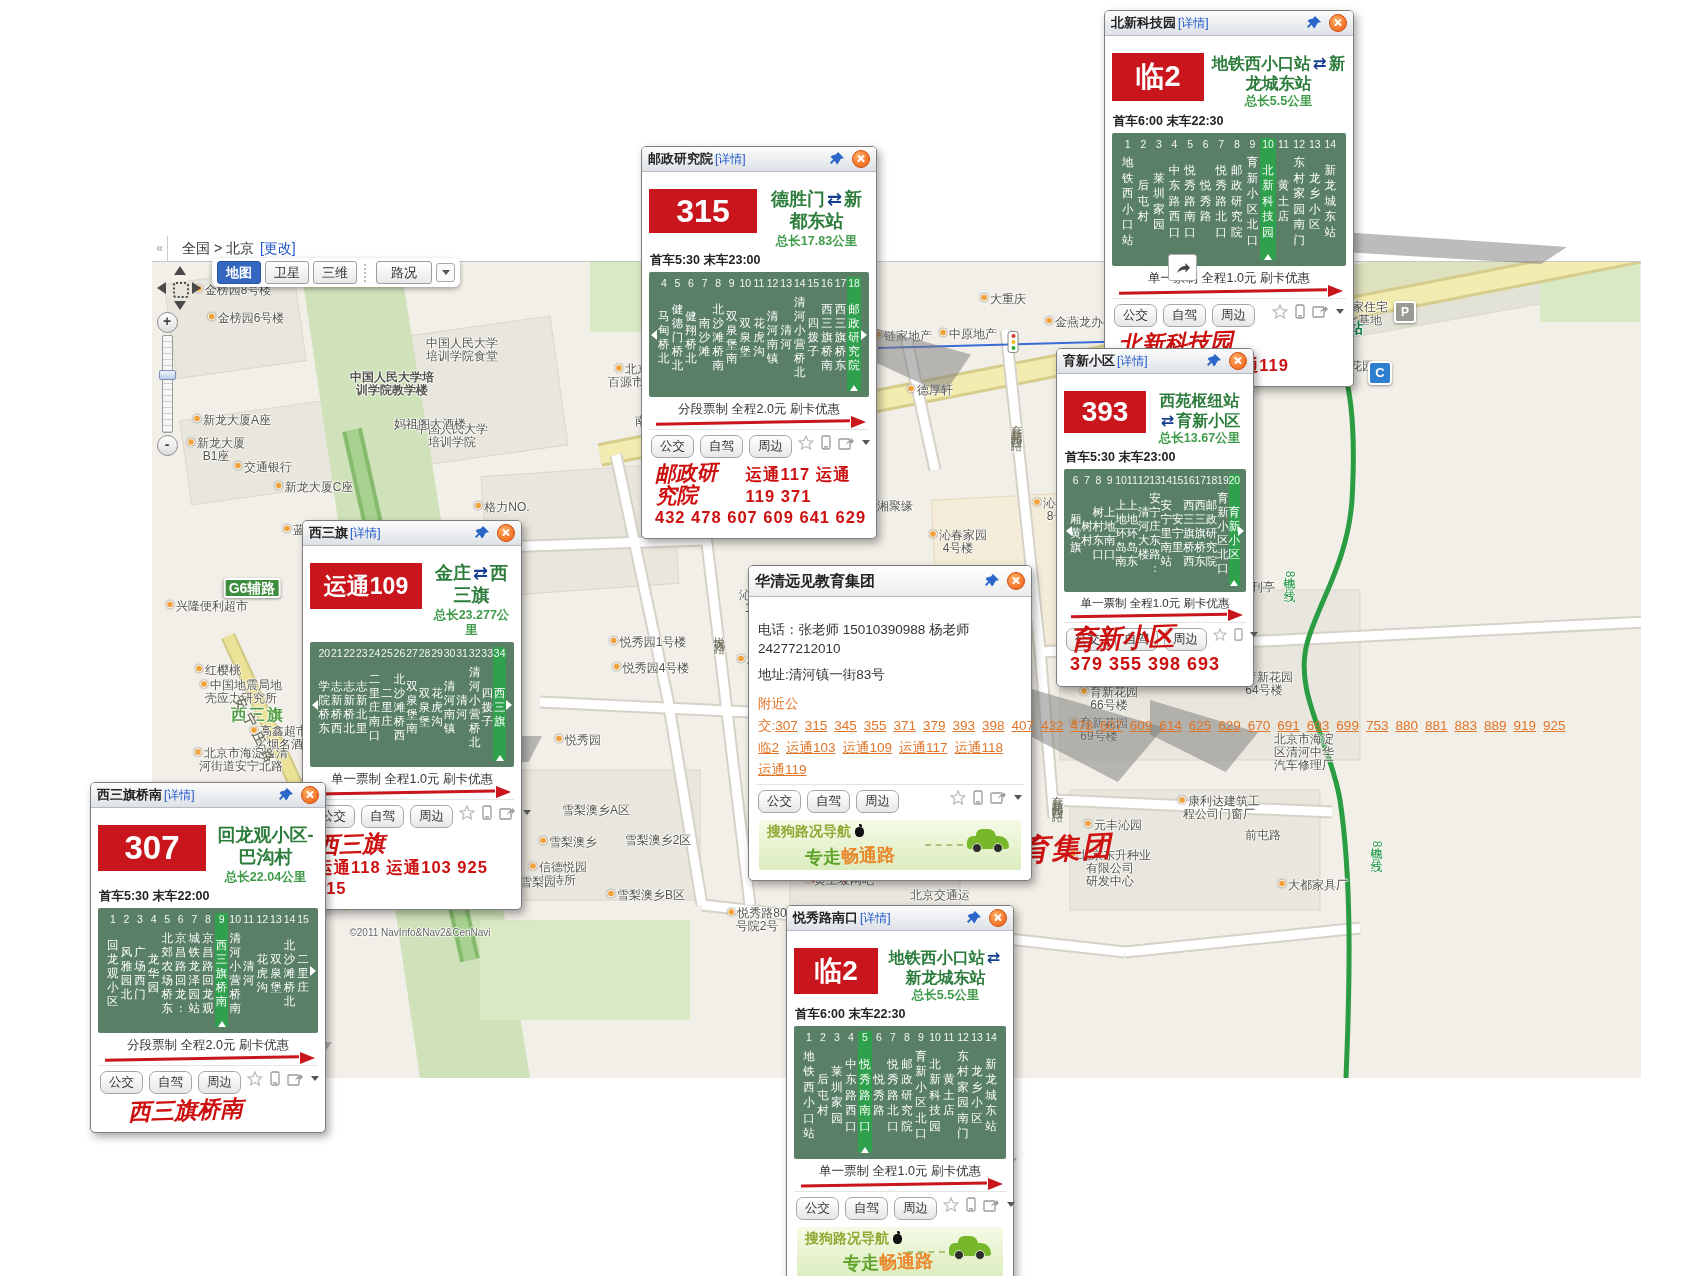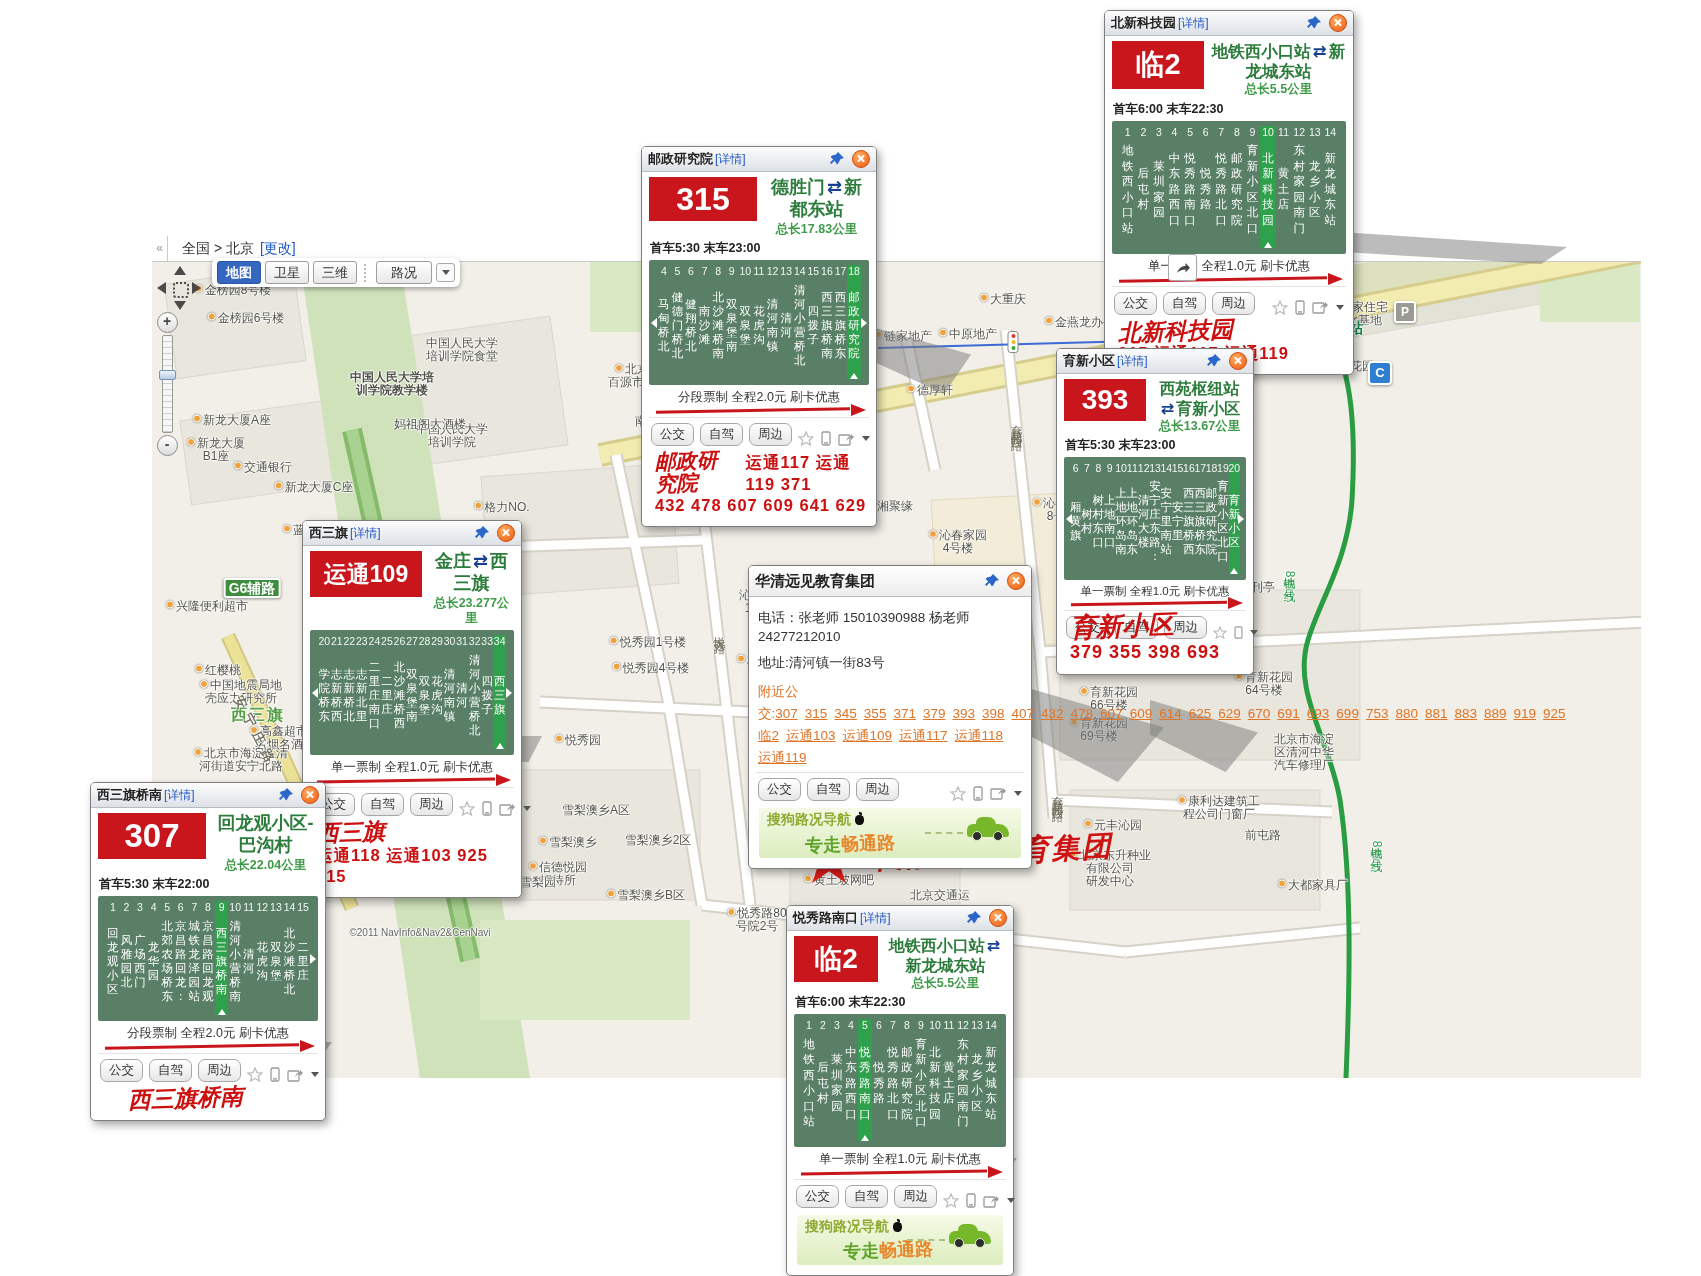--- a/index.html
+++ b/index.html
@@ -66,42 +66,42 @@
 .popup{position:absolute;background:#fff;border:1px solid #7e7e7e;border-radius:5px;
   box-shadow:3px 4px 9px rgba(0,0,0,.35);z-index:20}
 .p-title{height:24px;display:flex;align-items:center;padding:0 6px;border-radius:4px 4px 0 0;
   background:linear-gradient(#fcfcfc,#dde1e6);border-bottom:1px solid #b6bbc2;font-size:13px;font-weight:bold;color:#222}
 .p-title .detail{color:#1d56c8;font-weight:normal;font-size:12px;margin-left:2px}
 .p-pin{margin-left:auto;width:16px;height:16px}
 .p-close{width:16px;height:16px;border-radius:50%;margin-left:7px;position:relative;
   background:radial-gradient(circle at 35% 30%,#ffab60,#ef5c12);border:1px solid #cf4a0a}
 .p-close::before,.p-close::after{content:"";position:absolute;left:7px;top:3px;width:2px;height:9px;background:#fff;border-radius:1px}
 .p-close::before{transform:rotate(45deg)}.p-close::after{transform:rotate(-45deg)}
-.p-body{padding:5px 7px 6px}
+.p-body{padding:17px 7px 6px}
 .route-head{display:flex;gap:7px;align-items:stretch}
 .route-box{background:#c9161d;color:#fff;font-weight:bold;display:flex;align-items:center;justify-content:center;flex:0 0 auto}
 .endpoints{flex:1;text-align:center;color:#2c7c3c;font-weight:bold;line-height:1.22}
 .arrow2{color:#173f8f;font-weight:bold;padding:0 2px}
 .ep-len{display:block;font-size:12.5px;color:#3f9b4a;margin-top:1px}
 .sched{font-size:12.5px;font-weight:bold;color:#222;margin:3px 0 3px 1px}
 .stops{display:flex;background:#597f66;padding:5px 8px 6px;position:relative;border-radius:2px}
 .stop-col{flex:1 1 0;display:flex;flex-direction:column;align-items:center;min-width:0;border-radius:2px}
 .stop-col.hl{background:#2fa14d}
 .stop-n{font-size:10.5px;height:14px;color:#f2f7f3}
 .stop-chars{display:flex;flex-direction:column;justify-content:center;height:var(--chh,92px)}
 .ch{font-size:11.5px;line-height:var(--lh,14px);color:#fff}
 .hl-up{width:0;height:0;border-left:4px solid transparent;border-right:4px solid transparent;border-bottom:6px solid #fff;margin-top:2px}
 .s-arrow{position:absolute;top:50%;width:0;height:0;border-top:5px solid transparent;border-bottom:5px solid transparent}
 .s-arrow.l{left:2px;border-right:6px solid #fff;transform:translateY(-50%)}
 .s-arrow.r{right:2px;border-left:6px solid #fff;transform:translateY(-50%)}
 .fare{text-align:center;font-size:12.5px;color:#333;margin-top:4px}
 .fare-line{position:relative;height:9px;margin:0 3px 2px}
 .fare-line::before{content:"";position:absolute;left:4px;right:16px;top:3px;height:3px;background:#c9161d;transform:rotate(-1deg)}
 .fare-line::after{content:"";position:absolute;right:0;top:-2px;border-left:15px solid #c9161d;border-top:6px solid transparent;border-bottom:6px solid transparent}
-.actions{display:flex;align-items:flex-end;gap:6px;padding:5px 2px 3px;border-top:1px solid #e4e4e4;margin-top:2px}
+.actions{display:flex;align-items:flex-start;gap:6px;padding:5px 2px 3px;border-top:1px solid #e4e4e4;margin-top:2px}
 .btns{display:flex;gap:6px}
 .pill{font-size:12.5px;color:#333;background:linear-gradient(#fff,#e7e7e7);border:1px solid #a6a6a6;border-radius:7px;padding:2px 8px;white-space:nowrap}
 .act-icons{margin-left:auto;display:flex;align-items:center;gap:7px}
 .redbox{padding:1px 2px 4px 6px}
 .red-hand{font-family:"DejaVu Serif","Liberation Serif",serif;font-style:italic;font-weight:bold;color:#cc0f0f;
   font-size:23px;line-height:1.05;display:inline-block;transform:rotate(-2deg)}
 .red-nums{color:#cc0f0f;font-weight:bold;font-size:16.5px;letter-spacing:1px;line-height:1.3}
 .red-row{display:flex;align-items:baseline;gap:16px}
 .red-overlap{margin-top:-30px;position:relative;pointer-events:none}
 

